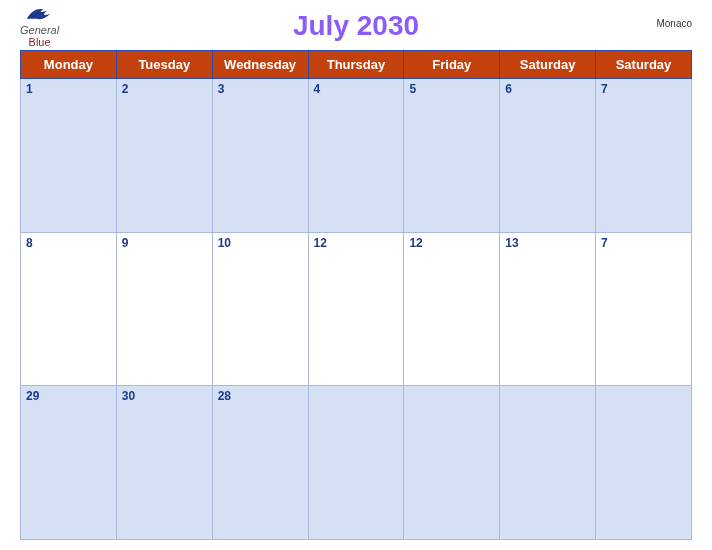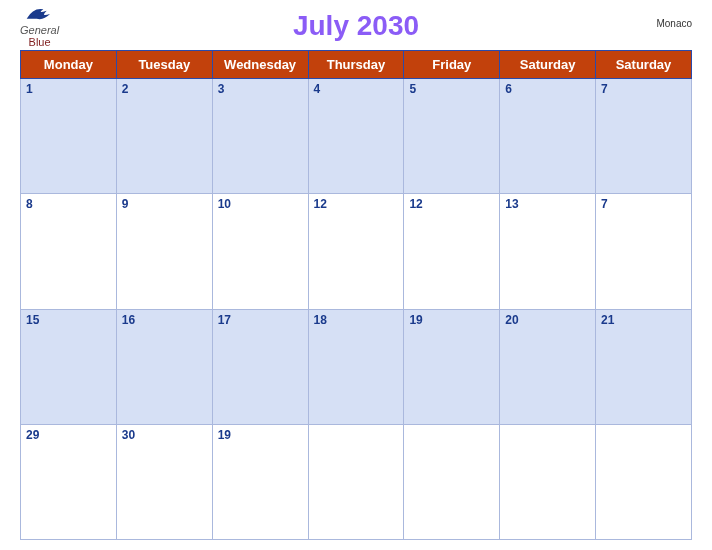--- a/index.html
+++ b/index.html
@@ -152,31 +152,22 @@
       <tr>
         <td><span class="day-number">8</span></td>
         <td><span class="day-number">9</span></td>
         <td><span class="day-number">10</span></td>
         <td><span class="day-number">12</span></td>
         <td><span class="day-number">12</span></td>
         <td><span class="day-number">13</span></td>
         <td><span class="day-number">7</span></td>
       </tr>
       <tr>
-        <td><span class="day-number">15</span></td>
-        <td><span class="day-number">16</span></td>
-        <td><span class="day-number">17</span></td>
-        <td><span class="day-number">18</span></td>
-        <td><span class="day-number">19</span></td>
-        <td><span class="day-number">20</span></td>
-        <td><span class="day-number">21</span></td>
-      </tr>
-      <tr>
         <td><span class="day-number">29</span></td>
         <td><span class="day-number">30</span></td>
-        <td><span class="day-number">19</span></td>
+        <td><span class="day-number">28</span></td>
         <td class="empty"></td>
         <td class="empty"></td>
         <td class="empty"></td>
         <td class="empty"></td>
       </tr>
     </tbody>
 </table>
 
 </body></html>

